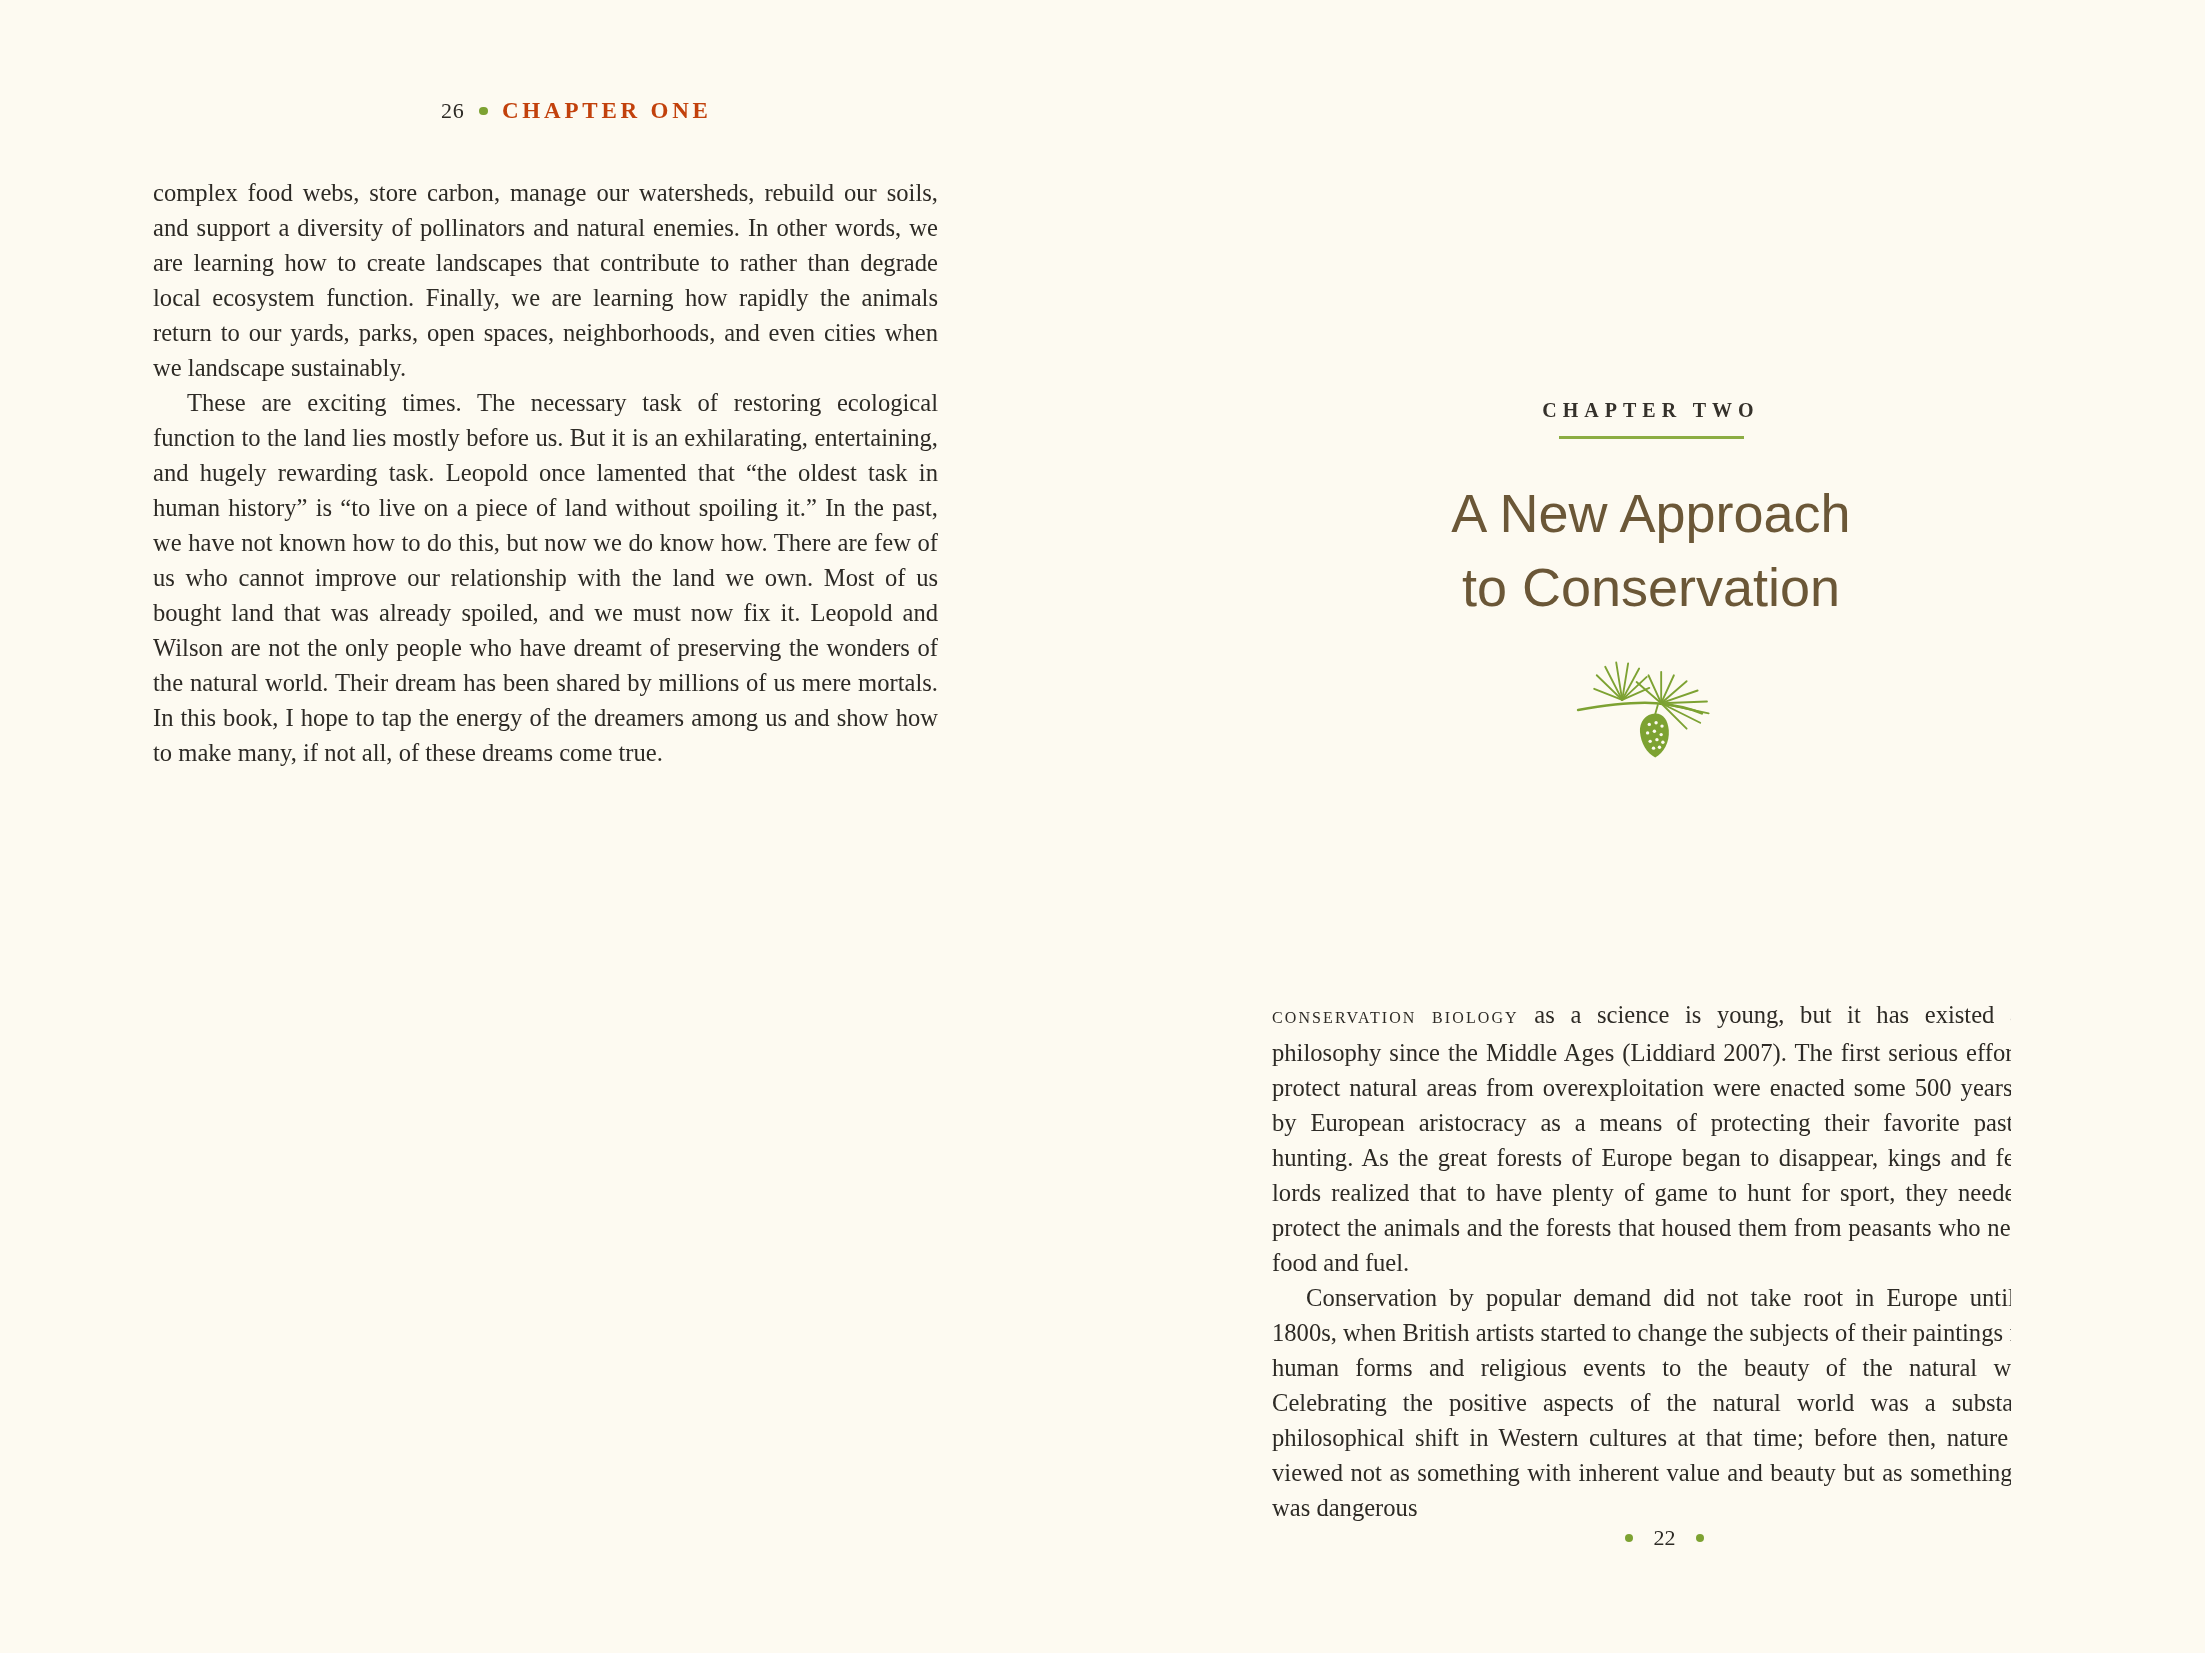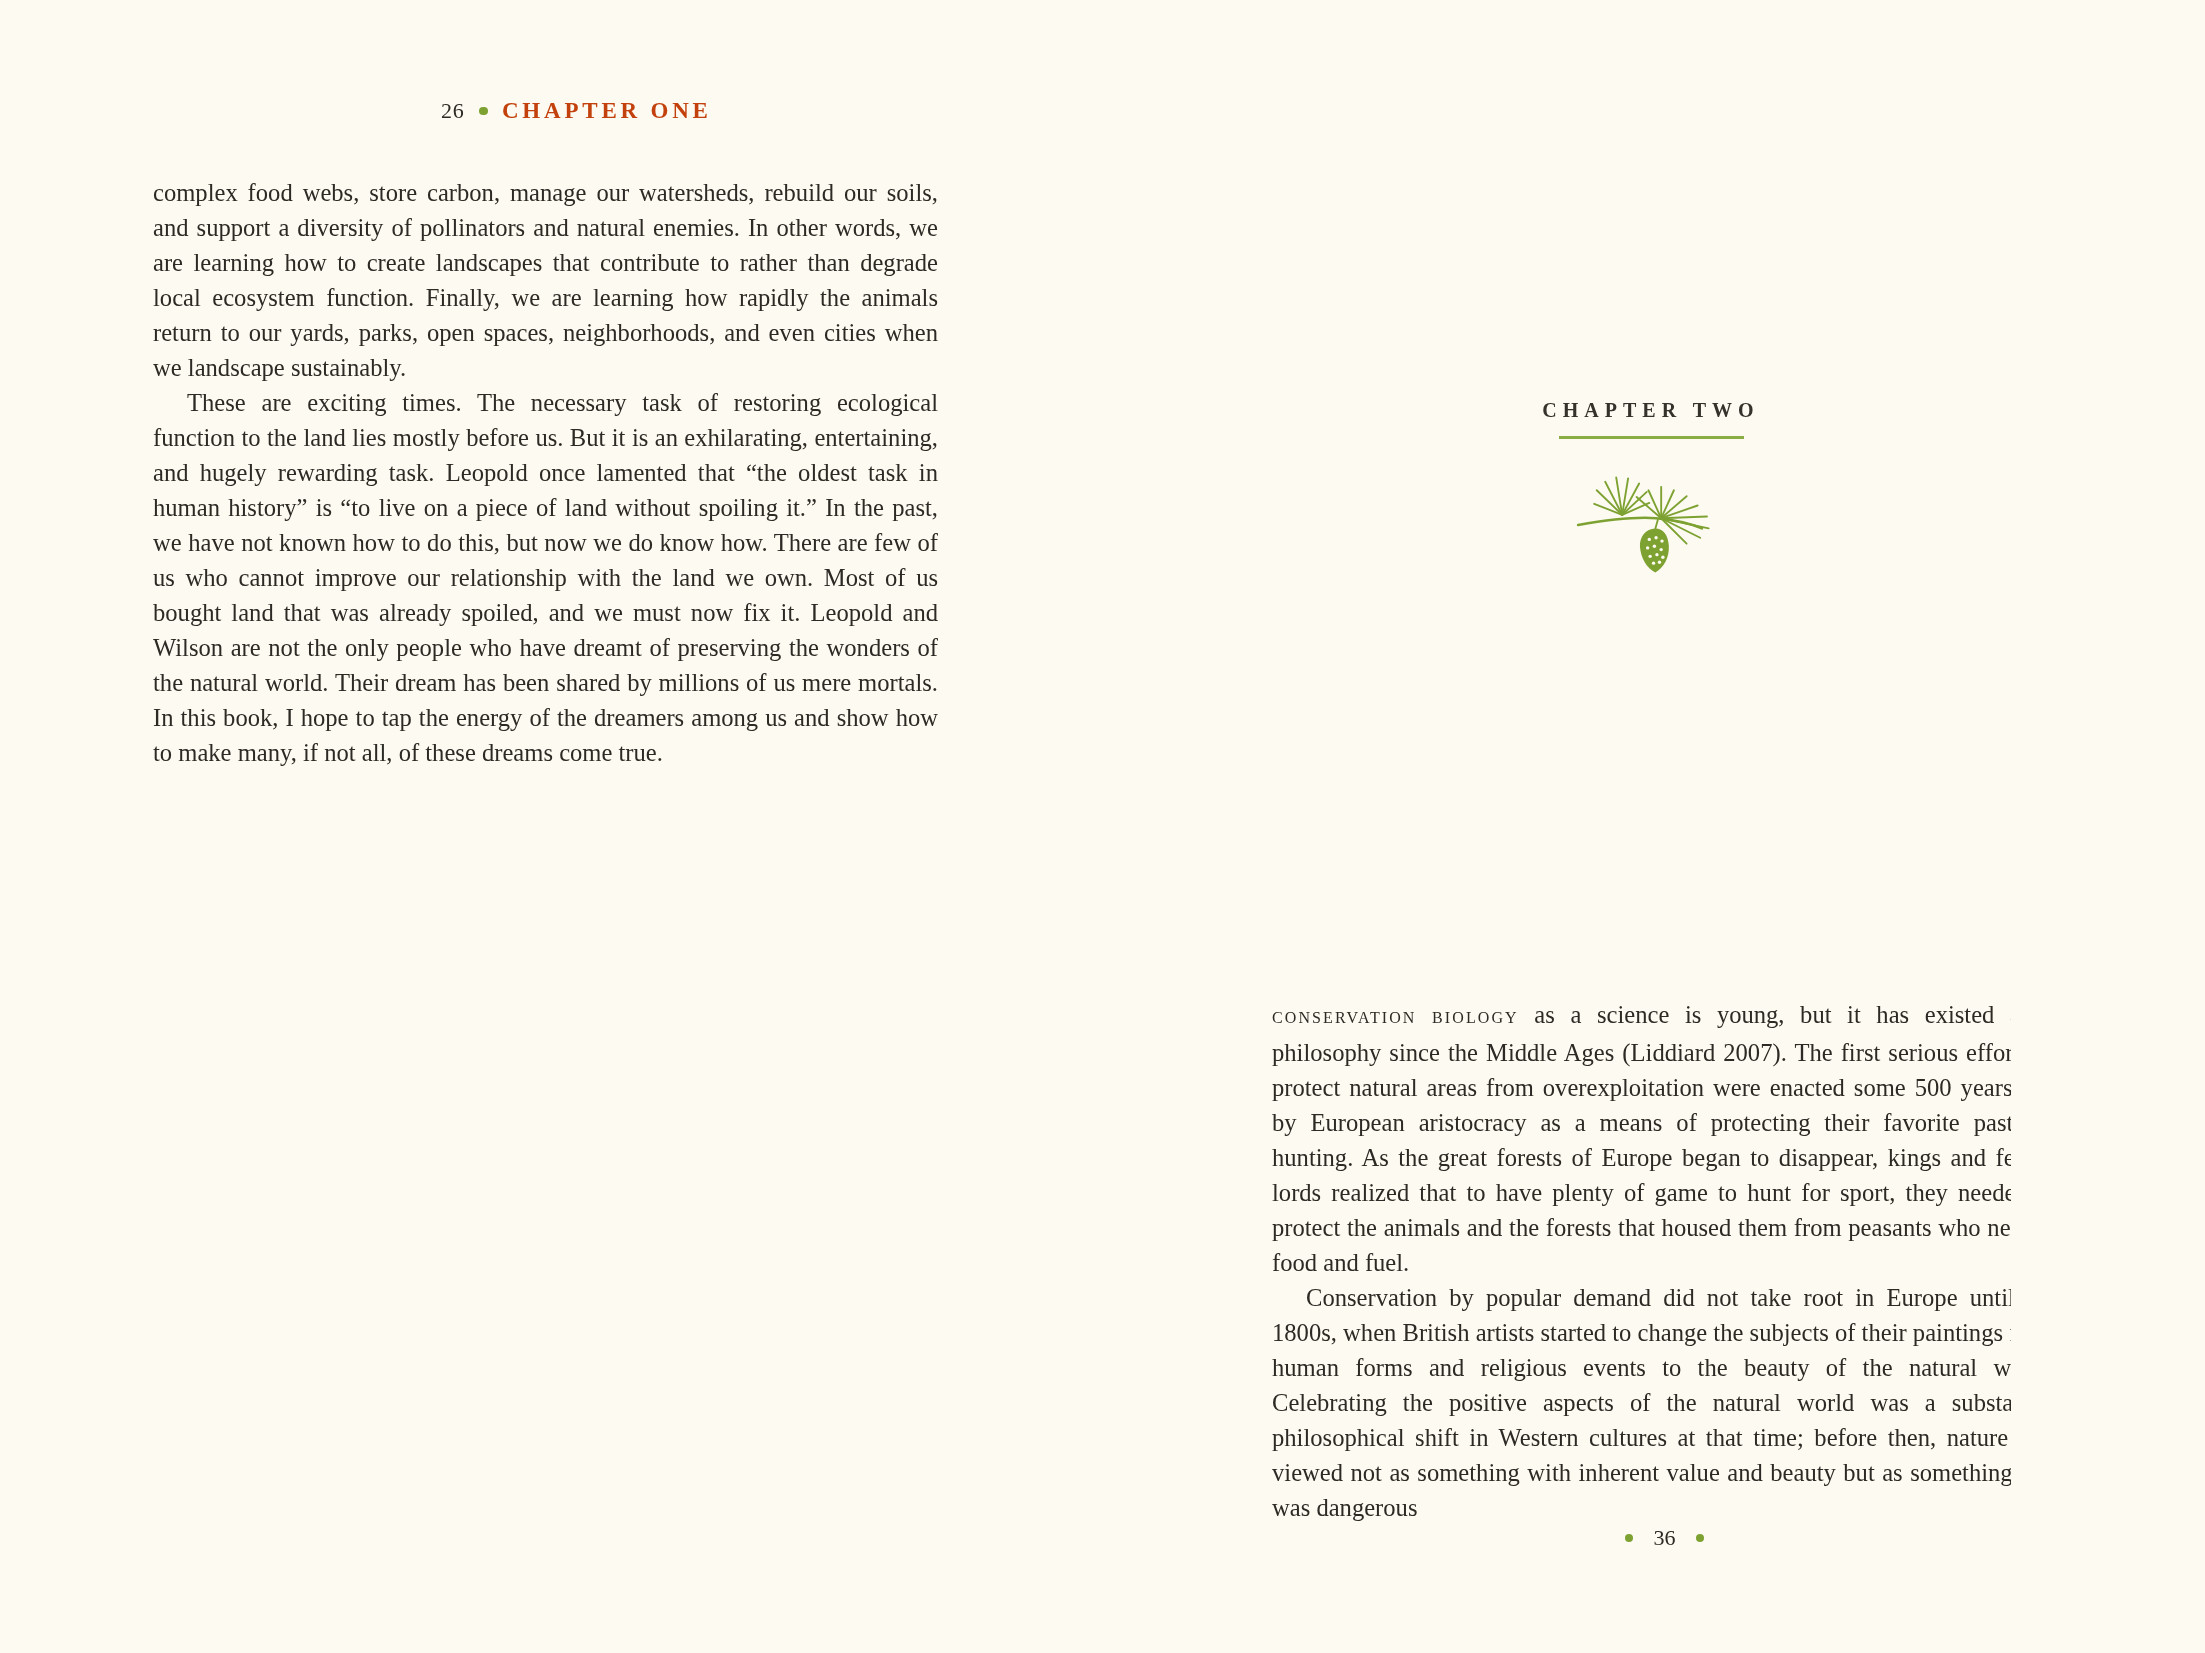--- a/index.html
+++ b/index.html
@@ -100,20 +100,24 @@
       <p class="body-para">complex food webs, store carbon, manage our watersheds, rebuild our soils, and support a diversity of pollinators and natural enemies. In other words, we are learning how to create landscapes that contribute to rather than degrade local ecosystem function. Finally, we are learning how rapidly the animals return to our yards, parks, open spaces, neighborhoods, and even cities when we landscape sustainably.</p>
       <p class="body-para indent">These are exciting times. The necessary task of restoring ecological function to the land lies mostly before us. But it is an exhilarating, entertaining, and hugely rewarding task. Leopold once lamented that “the oldest task in human history” is “to live on a piece of land without spoiling it.” In the past, we have not known how to do this, but now we do know how. There are few of us who cannot improve our relationship with the land we own. Most of us bought land that was already spoiled, and we must now fix it. Leopold and Wilson are not the only people who have dreamt of preserving the wonders of the natural world. Their dream has been shared by millions of us mere mortals. In this book, I hope to tap the energy of the dreamers among us and show how to make many, if not all, of these dreams come true.</p>
     </div>
   </section>
 
   <section>
     <div class="chapter-head">
       <div class="chapter-label-2">CHAPTER TWO</div>
       <div class="rule"></div>
 
+      <h1 class="title">
+        <span class="line">A New Approach</span>
+        <span class="line">to Conservation</span>
+      </h1>
 
       <svg class="pine" viewBox="0 0 184 132" xmlns="http://www.w3.org/2000/svg" aria-hidden="true">
         <g fill="none" stroke="currentColor" stroke-width="3" stroke-linecap="round">
           <path d="M6 66 C 40 60, 70 56, 98 58 C 122 60, 138 64, 152 70"></path>
         </g>
         <g fill="none" stroke="currentColor" stroke-width="2.2" stroke-linecap="round">
           <path d="M58 54 L28 25"></path>
             <path d="M58 54 L38 15"></path>
             <path d="M58 54 L51 10"></path>
           <path d="M58 54 L65 11"></path>
@@ -151,19 +155,19 @@
 
     </div>
 
     <div class="body-col right-col">
       <p class="body-para"><span class="lead-in">Conservation biology</span><span> as a science is young, but it has existed as a philosophy since the Middle Ages (Liddiard 2007). The first serious efforts to protect natural areas from overexploitation were enacted some 500 years ago by European aristocracy as a means of protecting their favorite pastime: hunting. As the great forests of Europe began to disappear, kings and feudal lords realized that to have plenty of game to hunt for sport, they needed to protect the animals and the forests that housed them from peasants who needed food and fuel.</span></p>
       <p class="body-para indent">Conservation by popular demand did not take root in Europe until the 1800s, when British artists started to change the subjects of their paintings from human forms and religious events to the beauty of the natural world. Celebrating the positive aspects of the natural world was a substantial philosophical shift in Western cultures at that time; before then, nature was viewed not as something with inherent value and beauty but as something that was dangerous</p>
     </div>
 
     <footer class="folio">
       <span class="dot"></span>
-      <span class="folio-num">36</span>
+      <span class="folio-num">22</span>
       <span class="dot"></span>
     </footer>
   </section>
 
 </div>
 
 
 </body></html>

